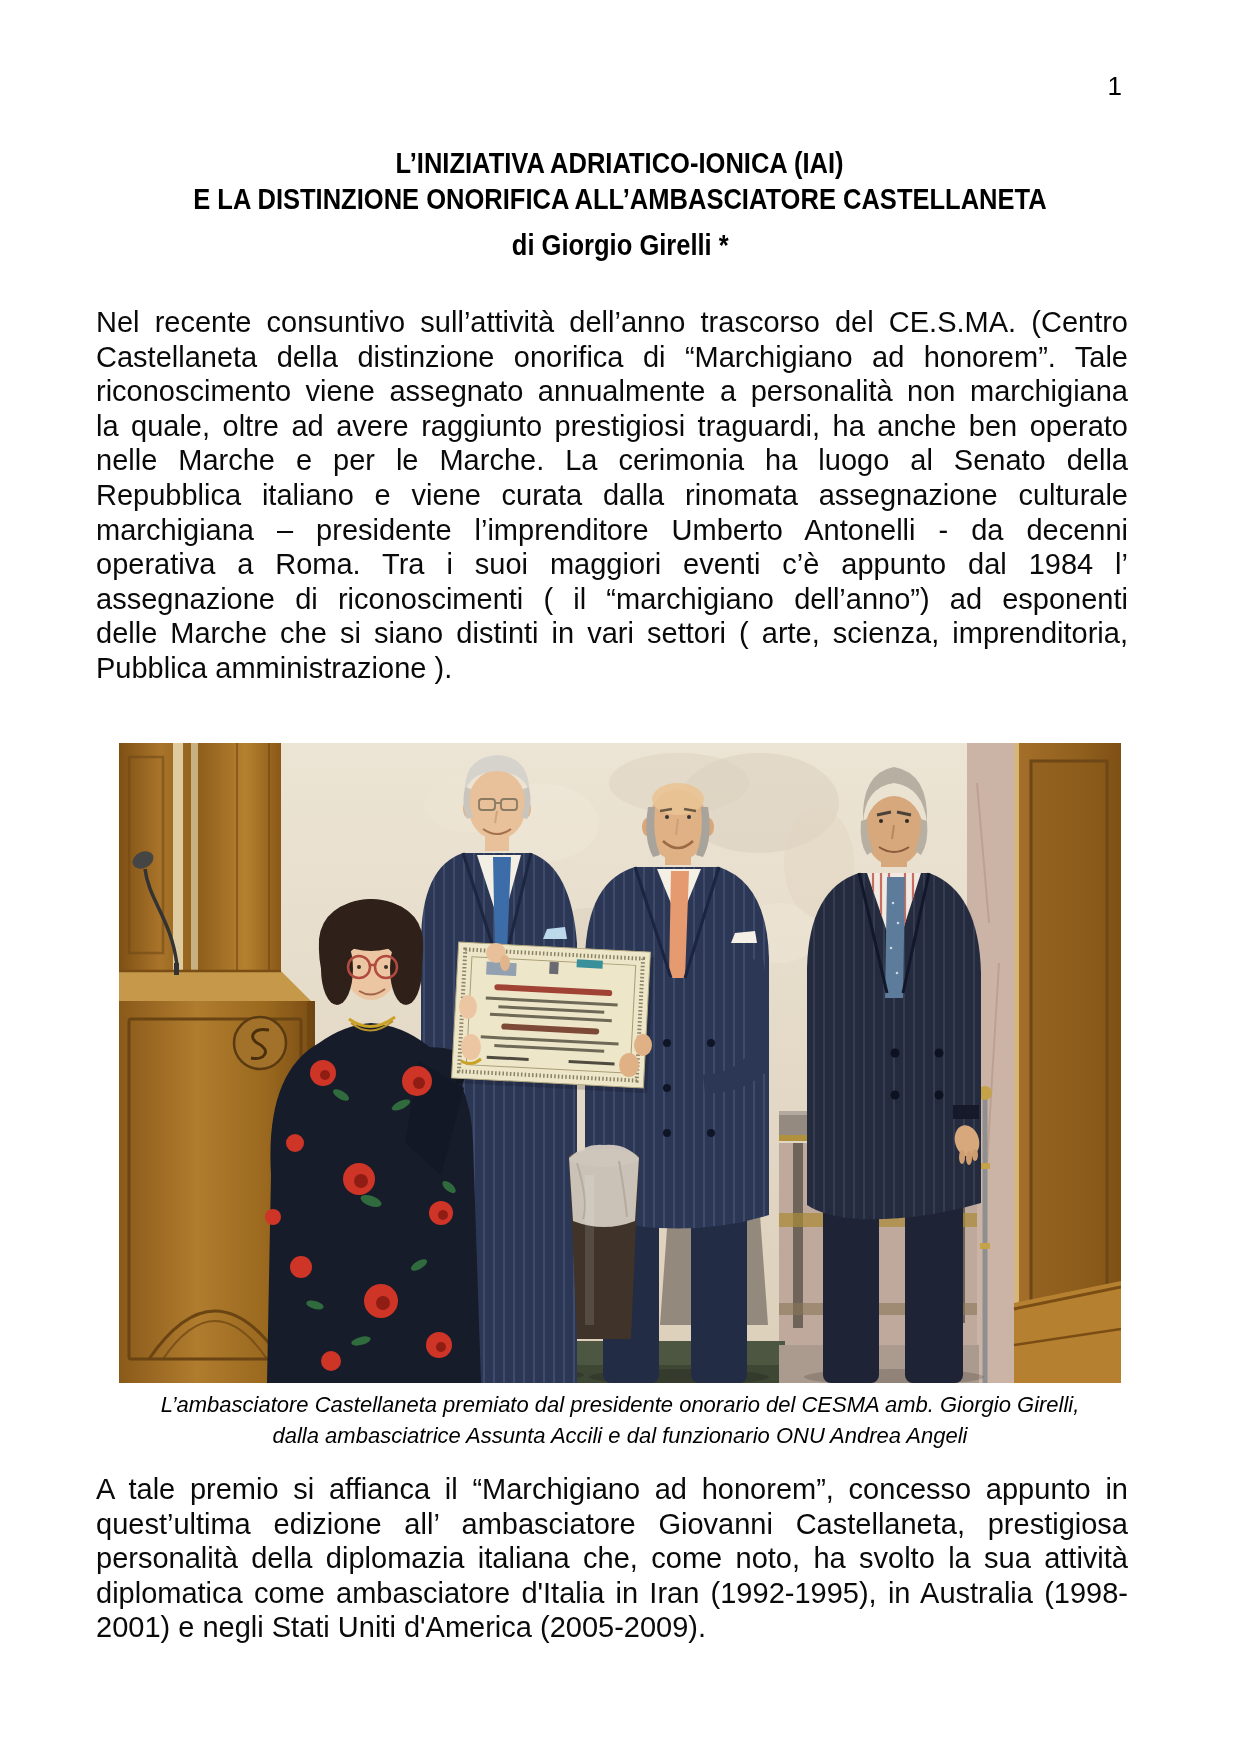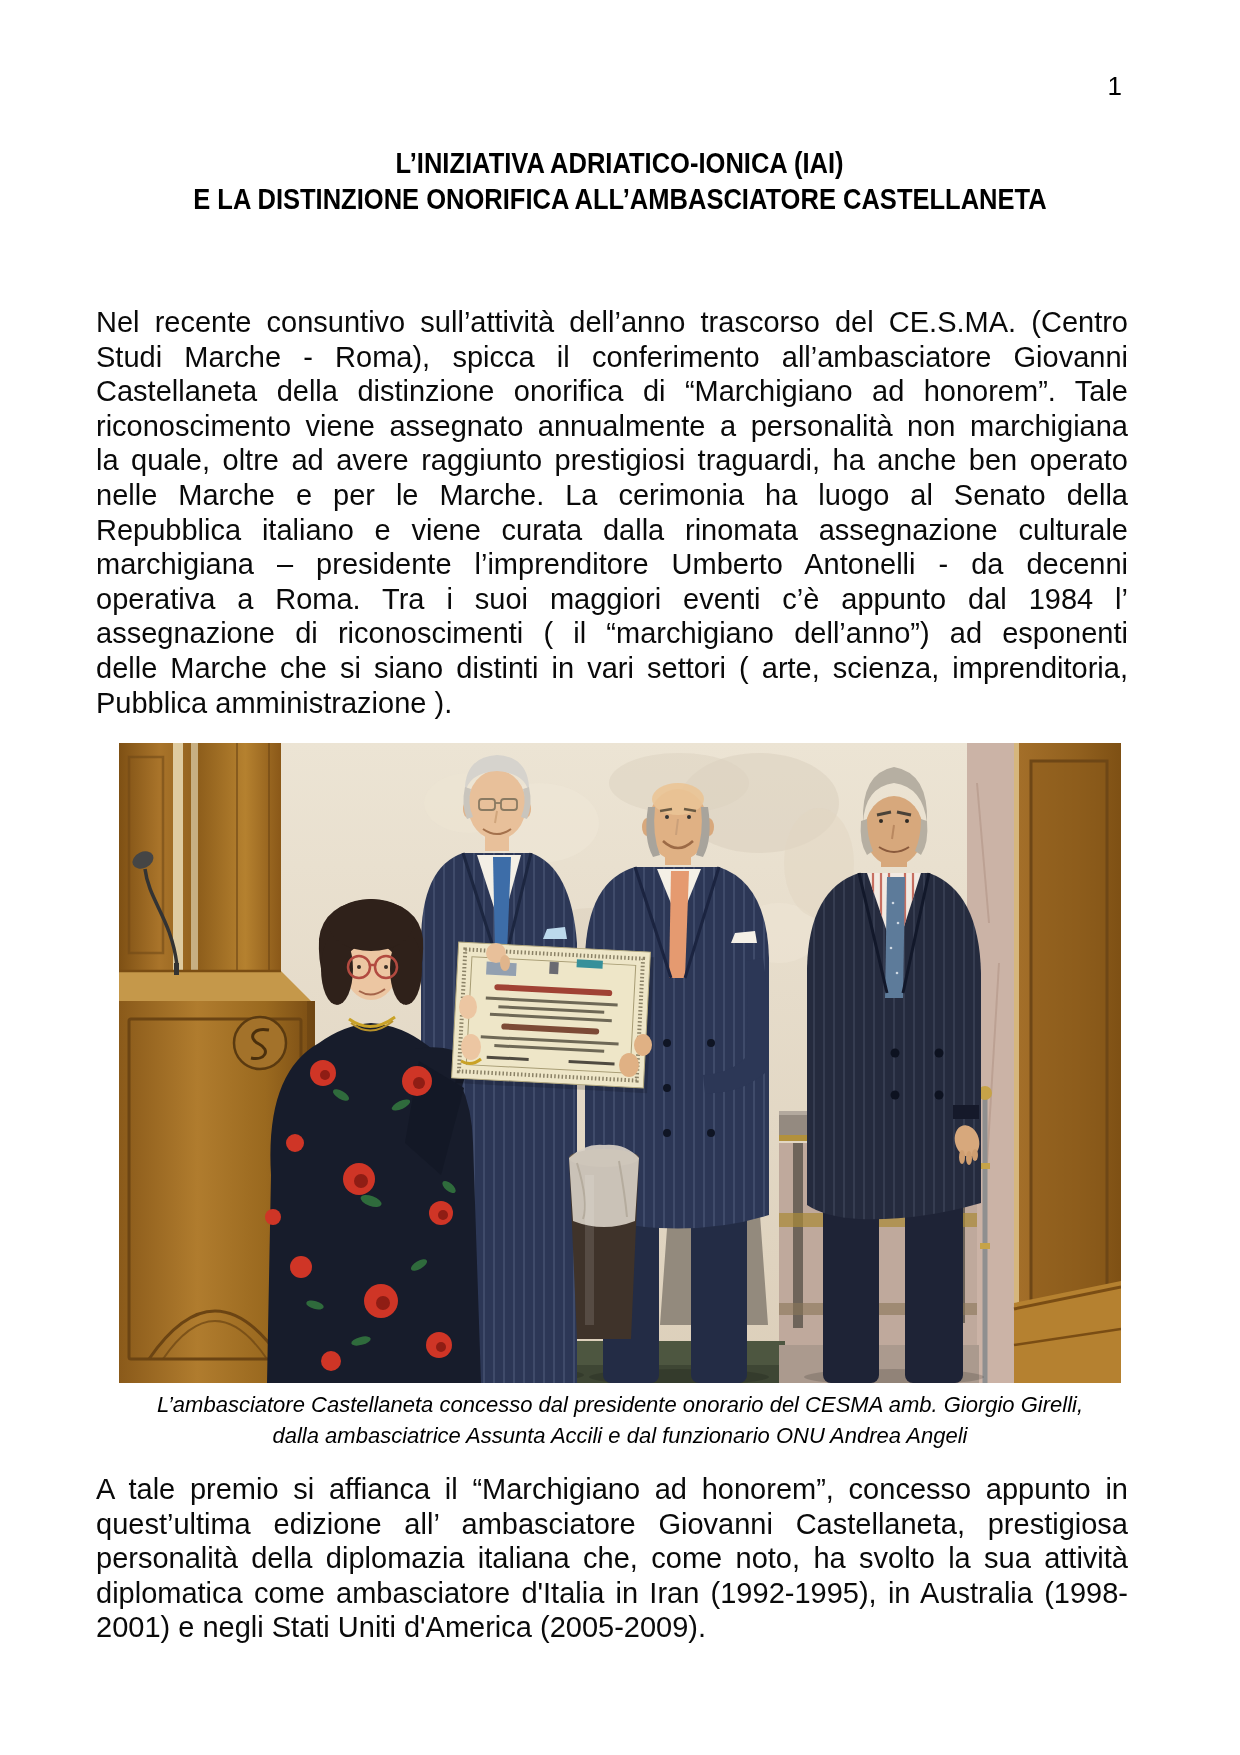--- a/index.html
+++ b/index.html
@@ -31,25 +31,25 @@
 </head>
 <body>
 
 <div class="page">
 
   <div class="page-number">1</div>
 
   <div class="title-block">
     <div class="title-line title-line1"><span class="tscale">L’INIZIATIVA ADRIATICO-IONICA (IAI)</span></div>
     <div class="title-line title-line2"><span class="tscale">E LA DISTINZIONE ONORIFICA ALL’AMBASCIATORE CASTELLANETA</span></div>
+    <div class="title-line byline"><span class="tscale">di Giorgio Girelli *</span></div>
   </div>
 
   <div class="para" id="p1">
       <div class="line">Nel recente consuntivo sull’attività dell’anno trascorso del CE.S.MA. (Centro</div>
-      <div class="line">Studi Marche - Roma), spicca il conferimento all’ambasciatore Giovanni</div>
       <div class="line">Castellaneta della distinzione onorifica di “Marchigiano ad honorem”. Tale</div>
       <div class="line">riconoscimento viene assegnato annualmente a personalità non marchigiana</div>
       <div class="line">la quale, oltre ad avere raggiunto prestigiosi traguardi, ha anche ben operato</div>
       <div class="line">nelle Marche e per le Marche. La  cerimonia ha luogo al Senato della</div>
       <div class="line">Repubblica italiano e viene  curata dalla rinomata assegnazione culturale</div>
       <div class="line">marchigiana – presidente l’imprenditore  Umberto Antonelli -  da decenni</div>
       <div class="line">operativa a Roma. Tra i suoi maggiori eventi c’è appunto dal 1984  l’</div>
       <div class="line">assegnazione di  riconoscimenti ( il “marchigiano dell’anno”)  ad esponenti</div>
       <div class="line">delle Marche  che si siano distinti in vari settori ( arte, scienza, imprenditoria,</div>
       <div class="line last">Pubblica amministrazione ).</div>
@@ -357,21 +357,21 @@
         <path d="M450,415 L458,596 L512,596 L520,415 Z" fill="#3f332a"></path>
         <ellipse cx="485" cy="415" rx="35" ry="9" fill="#6a5c49"></ellipse>
         <path d="M450,415 Q466,400 485,402 Q506,400 520,415 L516,478 Q485,490 454,478 Z" fill="#d9d2c6" opacity="0.9"></path>
         <path d="M458,420 Q470,460 464,476 M500,418 Q506,452 508,474" fill="none" stroke="#b5ac9e" stroke-width="2"></path>
         <rect x="466" y="432" width="9" height="150" fill="#ffffff" opacity="0.12"></rect>
       </g>
     </svg>
   </figure>
 
   <div class="caption">
-    <div>L’ambasciatore Castellaneta concesso dal presidente onorario del CESMA  amb. Giorgio Girelli,</div>
+    <div>L’ambasciatore Castellaneta premiato dal presidente onorario del CESMA  amb. Giorgio Girelli,</div>
     <div>dalla ambasciatrice Assunta Accili e dal funzionario ONU Andrea Angeli</div>
   </div>
 
   <div class="para" id="p2">
       <div class="line">A tale premio si affianca il “Marchigiano ad honorem”, concesso appunto in</div>
       <div class="line">quest’ultima edizione all’ ambasciatore  Giovanni Castellaneta, prestigiosa</div>
       <div class="line">personalità della diplomazia italiana che, come noto, ha svolto la sua attività</div>
       <div class="line">diplomatica come ambasciatore d'Italia in Iran (1992-1995), in Australia (1998-</div>
       <div class="line last">2001) e negli Stati Uniti d'America (2005-2009).</div>
     </div>

